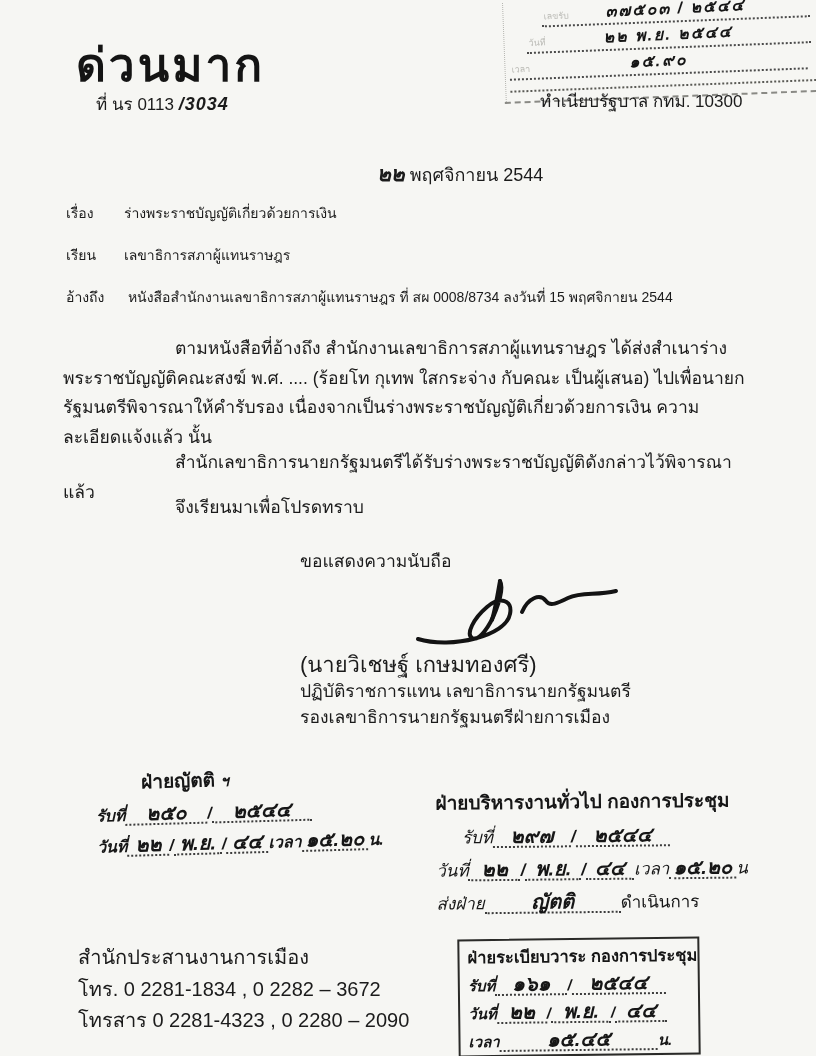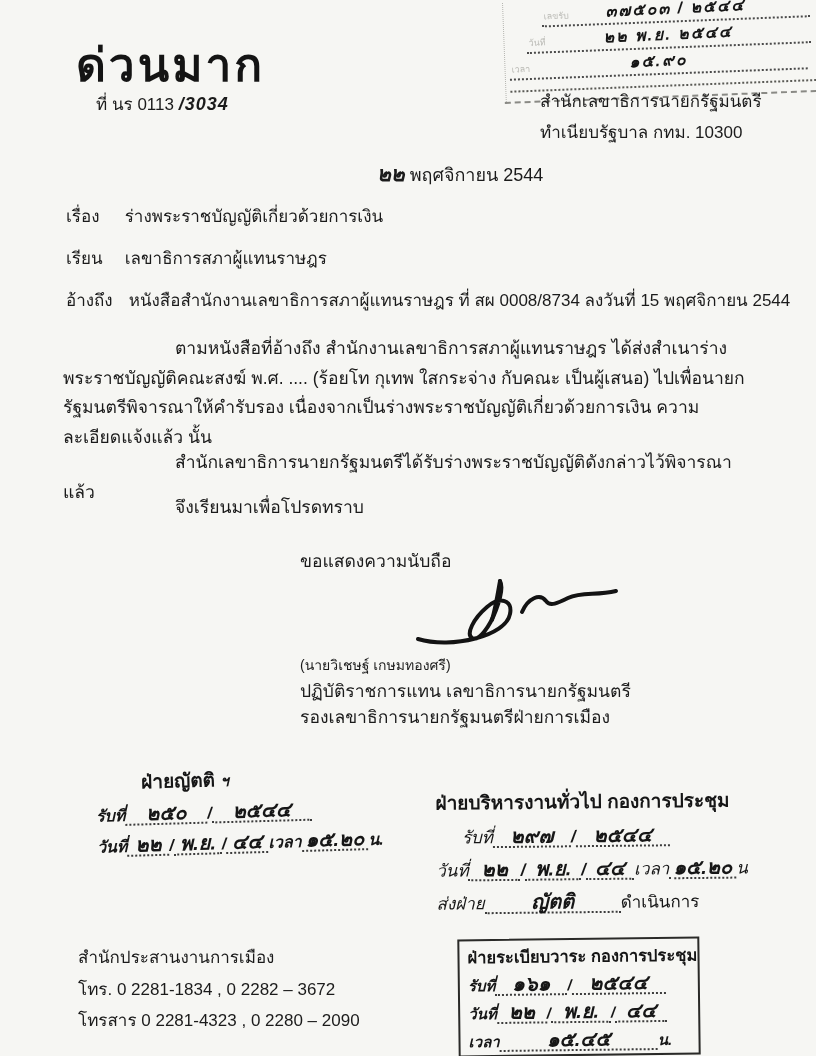--- a/index.html
+++ b/index.html
@@ -33,37 +33,37 @@
   .ts-dash{width:312px;height:9px;border-bottom:2px dashed #8a8a85;margin-left:-6px;}
 
   
   .sender{left:540px;top:86px;font-size:17px;line-height:31px;}
 
   
   .dateline{left:377px;top:157px;font-size:18px;}
   .dateline .hw{font-size:21px;}
 
   
-  .field{font-size:17px;}
+  .field{font-size:14px;}
   .flabel{display:inline-block;min-width:54px;}
   .f-subject{left:66px;top:202px;}
   .f-to{left:66px;top:244px;}
   .f-ref{left:66px;top:286px;}
   .f-ref .flabel{min-width:58px;}
 
   
   .para{left:63px;width:694px;font-size:17.5px;line-height:29.5px;text-align:left;word-wrap:break-word;}
   .p1{top:334px;text-indent:112px;}
   .p2{top:448px;text-indent:112px;}
   .p3{top:493px;text-indent:112px;}
 
   
   .closing{left:300px;top:548px;width:450px;font-size:17.5px;line-height:26px;}
   .signature-svg{display:block;margin:0 auto;margin-top:2px;}
-  .signer-name{font-size:14px;margin-top:-2px;}
+  .signer-name{font-size:22px;margin-top:-2px;}
 
   
   .stamp{color:#161616;}
   .stamp .label{font-style:italic;}
   .stamp .val{font-size:20px;}
   .stamp-motion{left:96px;top:764px;width:266px;transform:rotate(-1.6deg);font-size:16px;}
   .stamp-motion .shead{font-weight:800;font-size:19px;margin-left:46px;}
   .stamp-motion .shead .note{font-weight:700;font-style:italic;font-size:15px;letter-spacing:4px;}
   .stamp-motion .sline{margin-top:6px;white-space:nowrap;}
 
@@ -71,21 +71,21 @@
   .stamp-admin .shead{font-weight:800;font-size:19px;}
   .stamp-admin .sline{margin-top:6px;white-space:nowrap;}
   .stamp-admin .sline.center{margin-left:26px;}
 
   .stamp-agenda{left:458px;top:938px;width:242px;height:118px;border:2px solid #2a2a28;
     transform:rotate(-0.7deg);box-sizing:border-box;padding:3px 6px 0 8px;font-size:15px;}
   .stamp-agenda .shead{font-weight:800;font-size:16.5px;white-space:nowrap;}
   .stamp-agenda .sline{margin-top:4px;white-space:nowrap;}
 
   
-  .contact{left:78px;top:942px;font-size:17px;line-height:31.5px;}
+  .contact{left:78px;top:942px;font-size:20px;line-height:31.5px;}
 </style>
 </head>
 <body>
 
 <div class="abs urgency">ด่วนมาก</div>
 <div class="abs docno nowrap">
   <span>ที่ นร 0113</span>
   <span class="hw">/3034</span>
 </div>
 
@@ -100,21 +100,20 @@
   </div>
   <div class="ts-row ts-r3">
     <span class="faint">เวลา</span>
     <span class="ts-val hw">๑๕.๙๐</span>
   </div>
   <div class="ts-wide"></div>
   <div class="ts-dash"></div>
 </div>
 
 <div class="abs sender">
-  <div>สำนักเลขาธิการนายกรัฐมนตรี</div>
   <div>ทำเนียบรัฐบาล กทม. 10300</div>
 </div>
 
 <div class="abs dateline nowrap">
   <span class="hw">๒๒</span>
   <span>พฤศจิกายน  2544</span>
 </div>
 
 <div class="abs field f-subject nowrap">
   <span class="flabel">เรื่อง</span>

